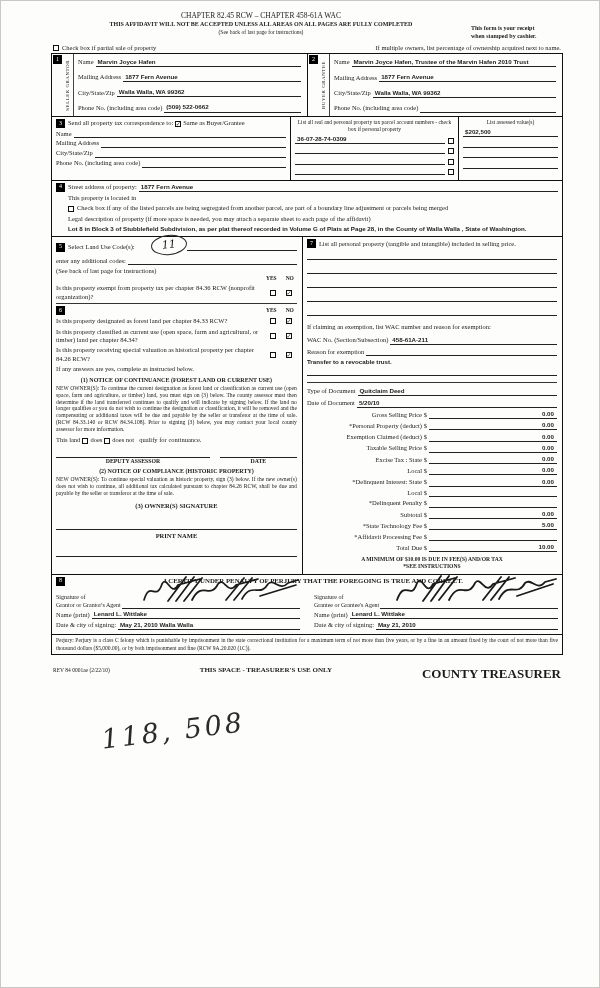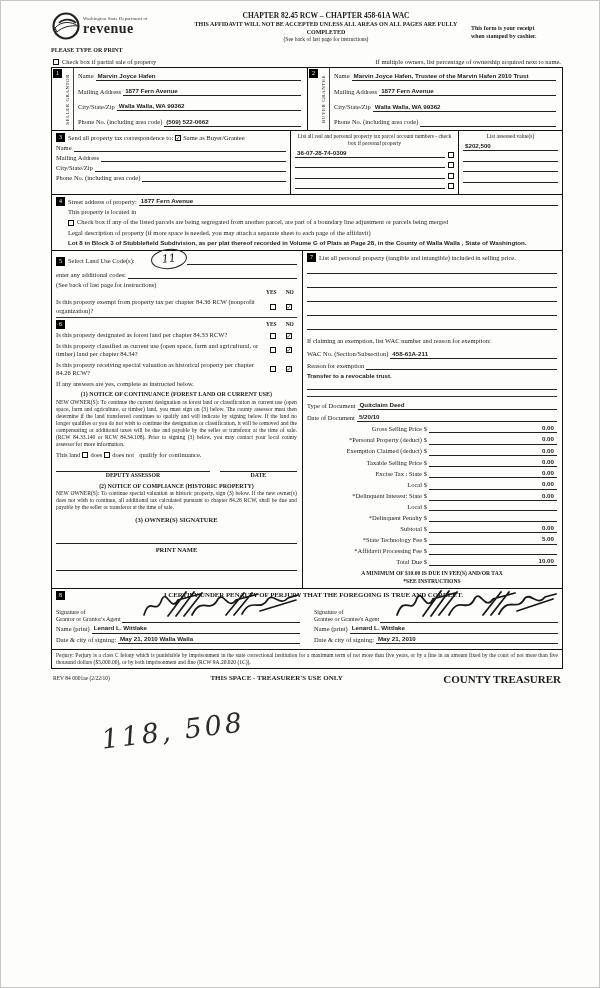--- a/index.html
+++ b/index.html
@@ -9,21 +9,21 @@
 
   
   .hdr { display:flex; }
   .hcol-l { width:130px; }
   .logo-row { display:flex; align-items:center; gap:2px; }
   .tagline { font-size:4.5px; color:#333; letter-spacing:.2px; }
   .logoname { font-size:14px; letter-spacing:.5px; color:#222; font-weight:bold; line-height:1; }
   .pleasetype { font-size:6px; margin-top:6px; font-weight:bold; }
   .hcol-c { flex:1; text-align:center; }
   .t1 { font-size:10px; font-weight:bold; margin-top:8px; letter-spacing:.2px; }
-  .t2 { font-size:7.5px; font-weight:bold; }
+  .t2 { font-size:7.5px; font-weight:normal; }
   .t3 { font-size:6px; font-weight:bold; }
   .t4 { font-size:5.5px; }
   .hcol-r { width:92px; text-align:left; font-size:6px; font-weight:bold; padding-top:14px; }
 
   .preline { display:flex; justify-content:space-between; align-items:flex-end; margin:3px 2px 1px 2px; }
   .cbrow { display:flex; align-items:center; gap:3px; }
 
   .cb { width:6px; height:6px; border:1px solid #111; display:inline-flex; align-items:center; justify-content:center; font-size:6px; line-height:1; flex:none; background:#fff; }
 
   .mainbox { border:1.5px solid #111; }
@@ -84,47 +84,33 @@
   .certtext { flex:1; text-align:center; font-weight:bold; font-size:6.8px; }
   .certcols { display:grid; grid-template-columns:1fr 1fr; column-gap:14px; margin-top:1px; }
   .sigrow { display:flex; align-items:flex-end; position:relative; height:22px; }
   .siglbl { width:66px; font-size:6px; line-height:1.2; }
   .sigpad { position:absolute; right:0; bottom:2px; }
 
   .perjury { border-top:1px solid #111; padding:2px 4px; font-size:5.5px; text-align:justify; line-height:1.3; }
   .footerline { display:flex; justify-content:space-between; align-items:center; margin-top:3px; padding:0 2px;gap:10px; }
   .f1 { font-size:5.5px; }
   .f2 { font-size:7px; font-weight:bold; }
-  .f3 { font-size:11px; font-weight:bold; }
+  .f3 { font-size:13px; font-weight:bold;margin-top:8px; }
 
   .handwrite { position:absolute; left:100px; top:714px; font-family:"DejaVu Serif", serif; font-style:italic; font-size:27px; color:#2a2a2a; transform:rotate(-7deg); letter-spacing:3px; }
 
   svg.sig { overflow:visible; }
 </style>
 </head>
 <body>
 
 <div class="sheet">
   <div class="form">
 
     <div class="hdr">
-      <div class="hcol-l">
-        <div class="logo-row">
-          <svg width="30" height="30" viewBox="0 0 30 30">
-            <circle cx="15" cy="15" r="12.5" fill="none" stroke="#222" stroke-width="2.2"></circle>
-            <path d="M4 17 C10 10, 20 10, 27 15 C20 14, 11 16, 6 21 Z" fill="#fdfdfb" stroke="#222" stroke-width="1"></path>
-            <path d="M8 12 C13 7, 21 8, 25 12" fill="none" stroke="#222" stroke-width="1.6"></path>
-          </svg>
-          <div>
-            <div class="tagline">Washington State Department of</div>
-            <div class="logoname">revenue</div>
-          </div>
-        </div>
-        <div class="pleasetype">PLEASE TYPE OR PRINT</div>
-      </div>
       <div class="hcol-c">
         <div class="t2">CHAPTER 82.45 RCW – CHAPTER 458-61A WAC</div>
         <div class="t3">THIS AFFIDAVIT WILL NOT BE ACCEPTED UNLESS ALL AREAS ON ALL PAGES ARE FULLY COMPLETED</div>
         <div class="t4">(See back of last page for instructions)</div>
       </div>
       <div class="hcol-r">
         <div>This form is your receipt</div>
         <div>when stamped by cashier.</div>
       </div>
     </div>

